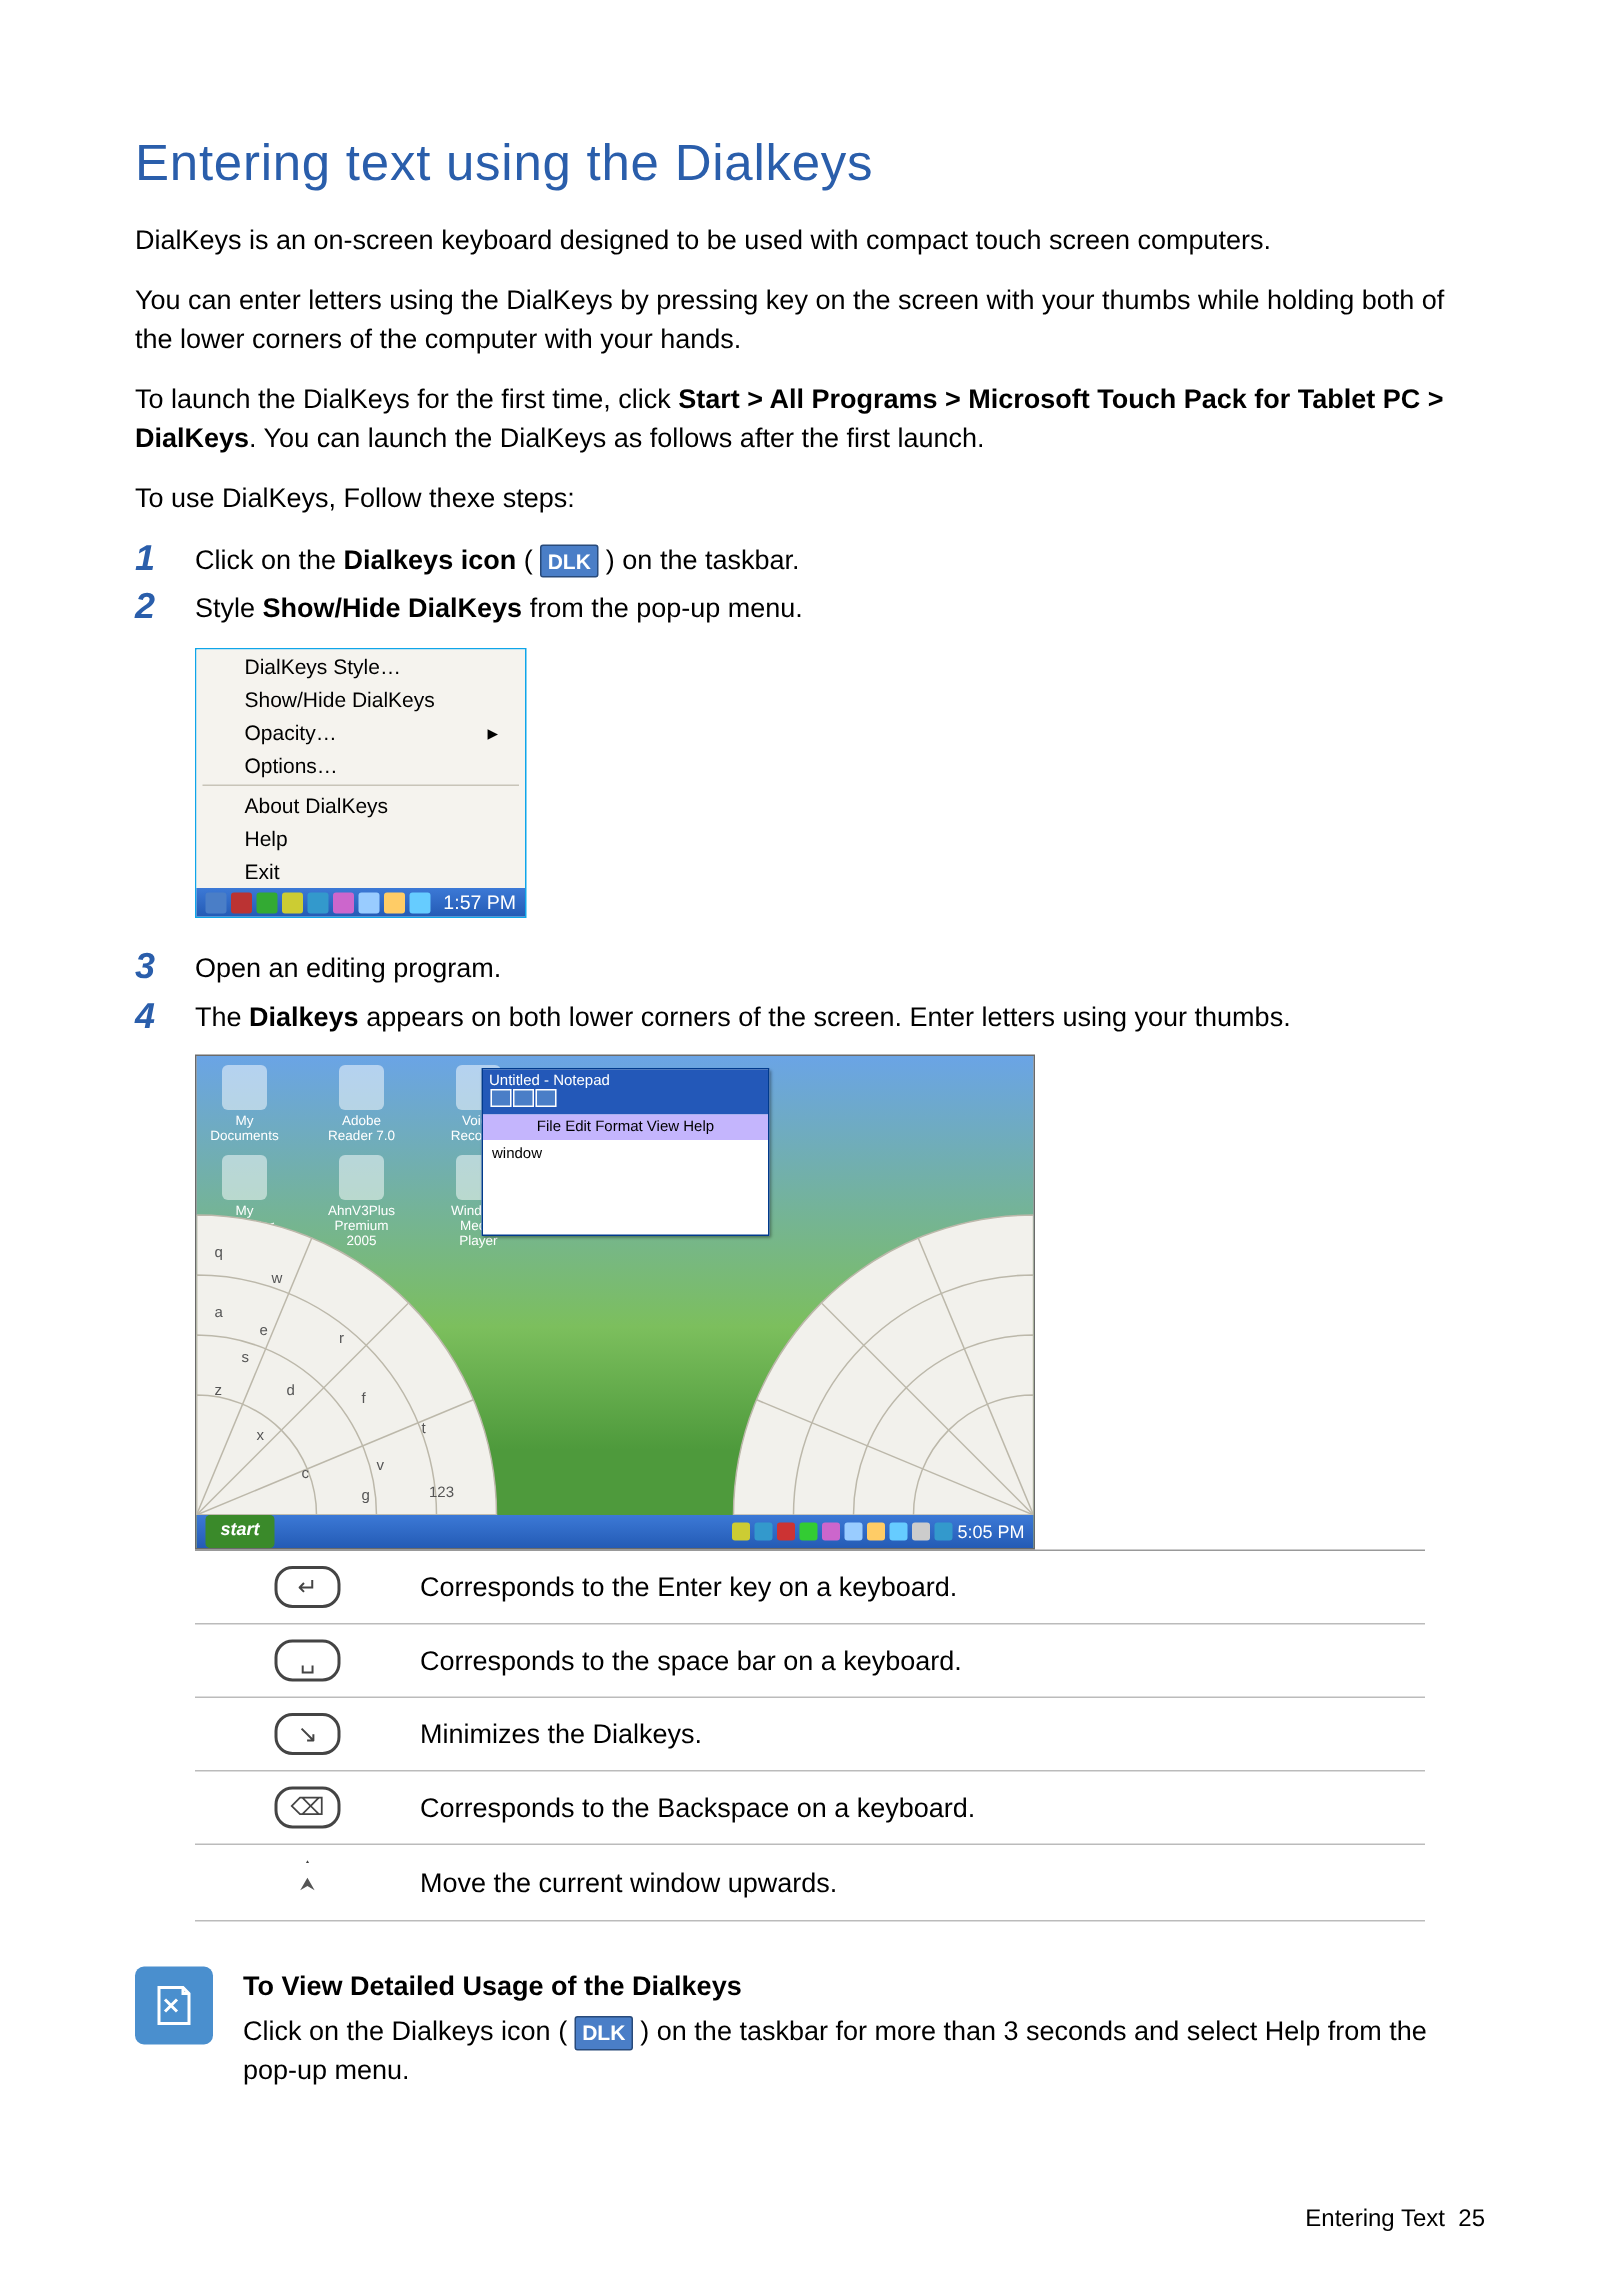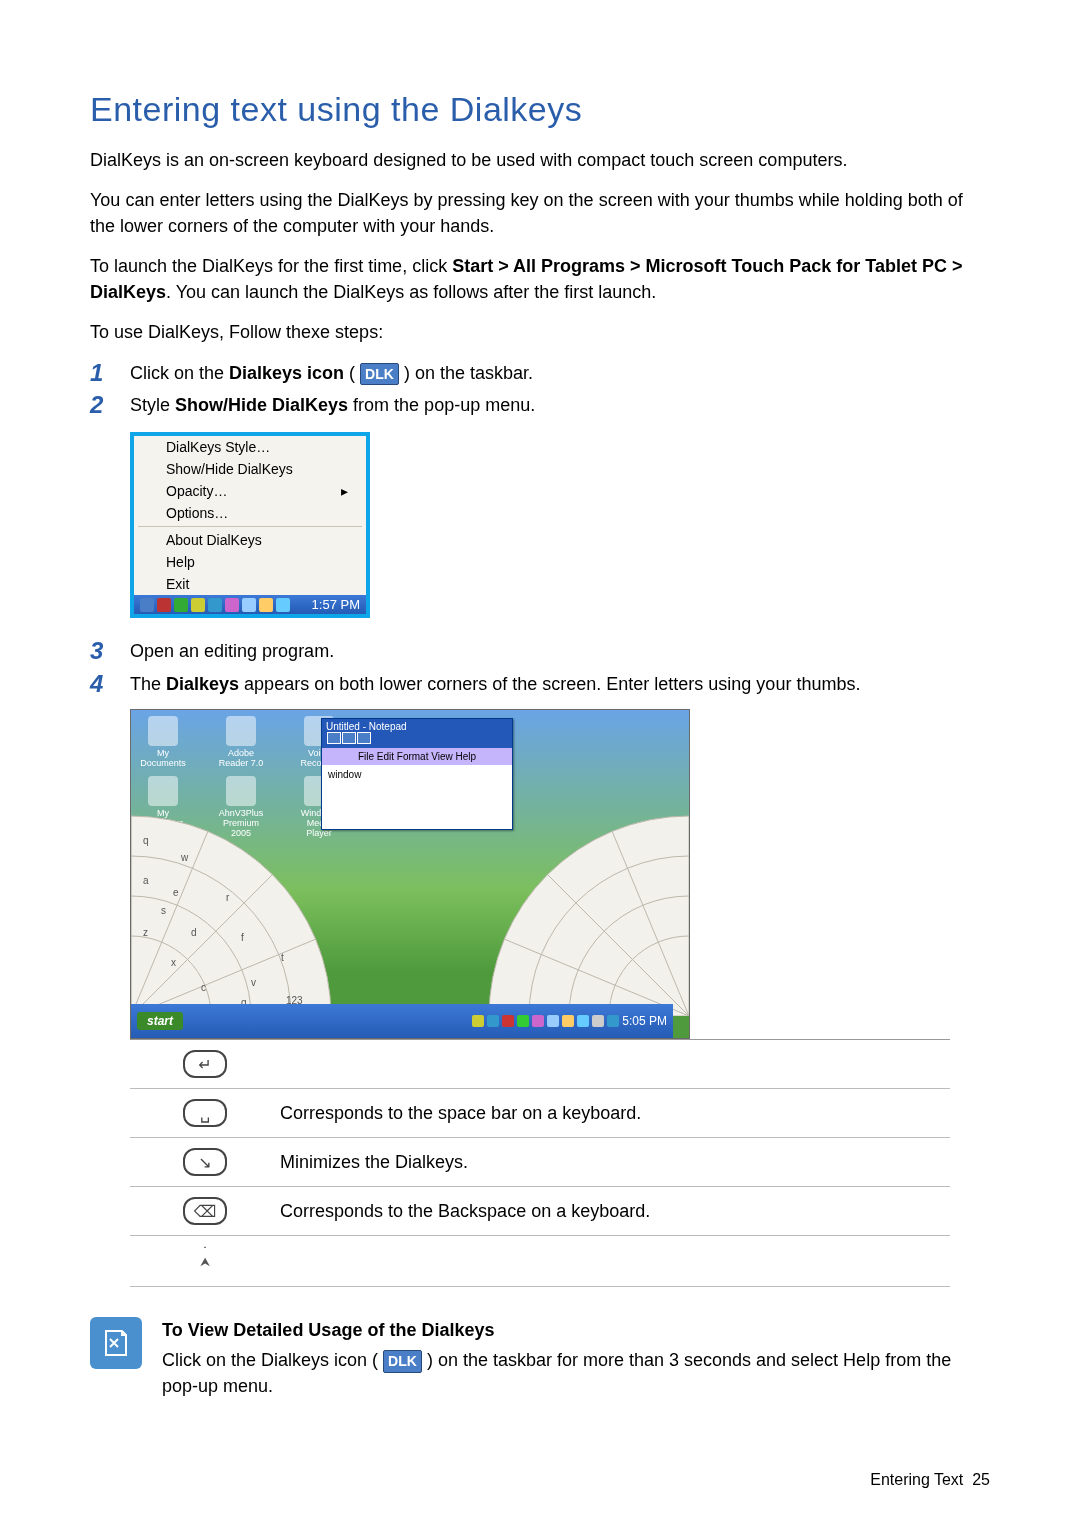--- a/index.html
+++ b/index.html
@@ -35,22 +35,22 @@
   .step-text b { font-weight: bold; }
   .icon-pill {
     display: inline-block; vertical-align: middle;
     background: #4a7ec7; color: #fff; border: 1px solid #284a7a;
     padding: 0 4px; font-size: 14px; font-weight: bold; border-radius: 2px;
   }
 
   
   .menu-illus {
     margin: 14px 0 20px 40px;
-    width: 240px; box-sizing: border-box;
-    border: 4px solid #0ea5e9;
+    width: 221px; box-sizing: border-box;
+    border: 1px solid #0ea5e9;
   }
   .menu-main {
     background: #f5f3ee; font-size: 14px; color: #000;
   }
   .menu-item {
     padding: 3px 18px 3px 32px; display: flex; justify-content: space-between;
   }
   .menu-sep { border-top: 1px solid #c8c4b8; margin: 2px 4px; }
   .menu-taskbar {
     background: linear-gradient(#3c79d6, #245bb5);
@@ -92,23 +92,23 @@
   }
   .notepad .np-title .ctl span { display:inline-block; width:12px; height:10px; background:#4a7ec7; margin-left:1px; border:1px solid #fff; }
   .notepad .np-menubar { background: #c4b5fd; padding: 3px 4px; color: #000; text-align: center; }
   .notepad .np-body { padding: 4px 6px; color: #000; }
   .fan { position: absolute; bottom: 22px; }
   .fan.left { left: 0; }
   .fan.right { right: 0; transform: scaleX(-1); }
   .fan svg { display: block; }
   .fan text { font-size: 10px; fill: #555; }
   .taskbar {
-    position: absolute; left: 0; right: 16px; bottom: 0; height: 34px;
+    position: absolute; left: 0; right: 0; bottom: 0; height: 22px;
     background: linear-gradient(#3c79d6, #245bb5);
-    display: flex; align-items: center; padding: 0 6px; font-size: 12px; color: #fff;
+    display: flex; padding: 0 6px; font-size: 12px; color: #fff;
   }
   .taskbar .start {
     background: #3a8a2a; padding: 2px 10px; border-radius: 3px; font-style: italic;
     font-weight: bold;
   }
   .taskbar .tray { margin-left: auto; display: flex; gap: 3px; align-items: center; }
   .taskbar .tray .ti { width: 12px; height: 12px; border-radius: 2px; display:inline-block; }
 
   
   .key-table {
@@ -340,20 +340,21 @@
         <span>5:05 PM</span>
       </div>
     </div>
   </div>
 
   <div class="key-table">
     <div class="key-row">
       <div class="key-icon">
           <span class="key-pill">↵</span>
         </div>
+      <div class="key-desc">Corresponds to the Enter key on a keyboard.</div>
     </div>
     <div class="key-row">
       <div class="key-icon">
           <span class="key-pill">␣</span>
         </div>
       <div class="key-desc">Corresponds to the space bar on a keyboard.</div>
     </div>
     <div class="key-row">
       <div class="key-icon">
           <span class="key-pill">↘</span>
@@ -365,20 +366,21 @@
           <span class="key-pill">⌫</span>
         </div>
       <div class="key-desc">Corresponds to the Backspace on a keyboard.</div>
     </div>
     <div class="key-row">
       <div class="key-icon">
           <span class="key-tri-outline">
             <span style="font-size:12px;color:#555;">⮝</span>
           </span>
         </div>
+      <div class="key-desc">Move the current window upwards.</div>
     </div>
   </div>
 
   <div class="note">
     <div class="note-icon">
       <svg width="32" height="32" viewBox="0 0 32 32">
           <path d="M6 4h16l4 4v20H6z" fill="none" stroke="#fff" stroke-width="2"></path>
           <path d="M10 12l8 8M10 20l8-8" stroke="#fff" stroke-width="2"></path>
           <path d="M22 4v4h4" fill="none" stroke="#fff" stroke-width="2"></path>
         </svg>

